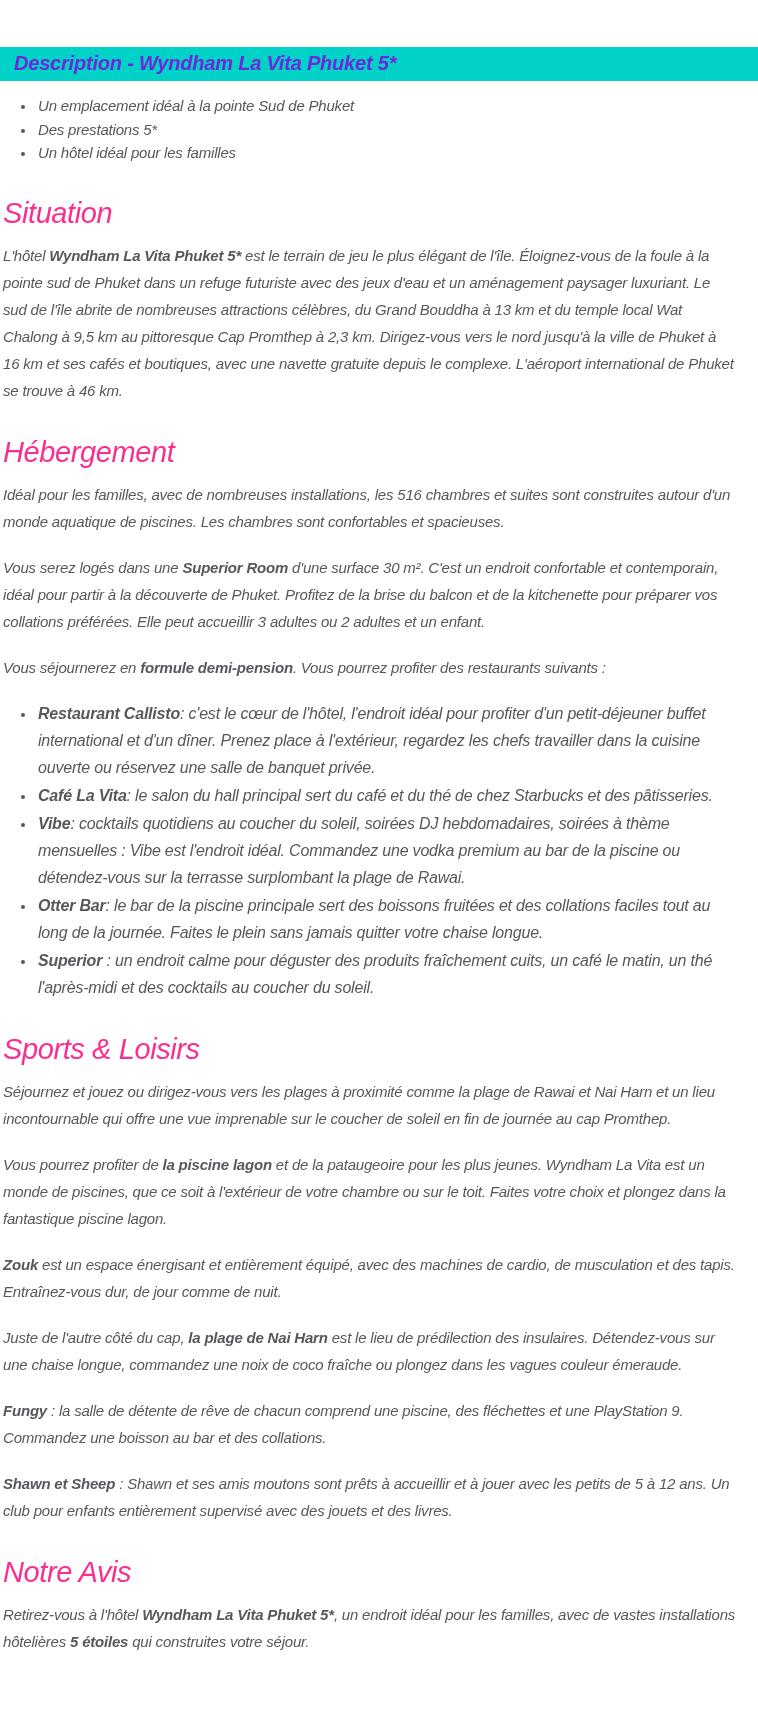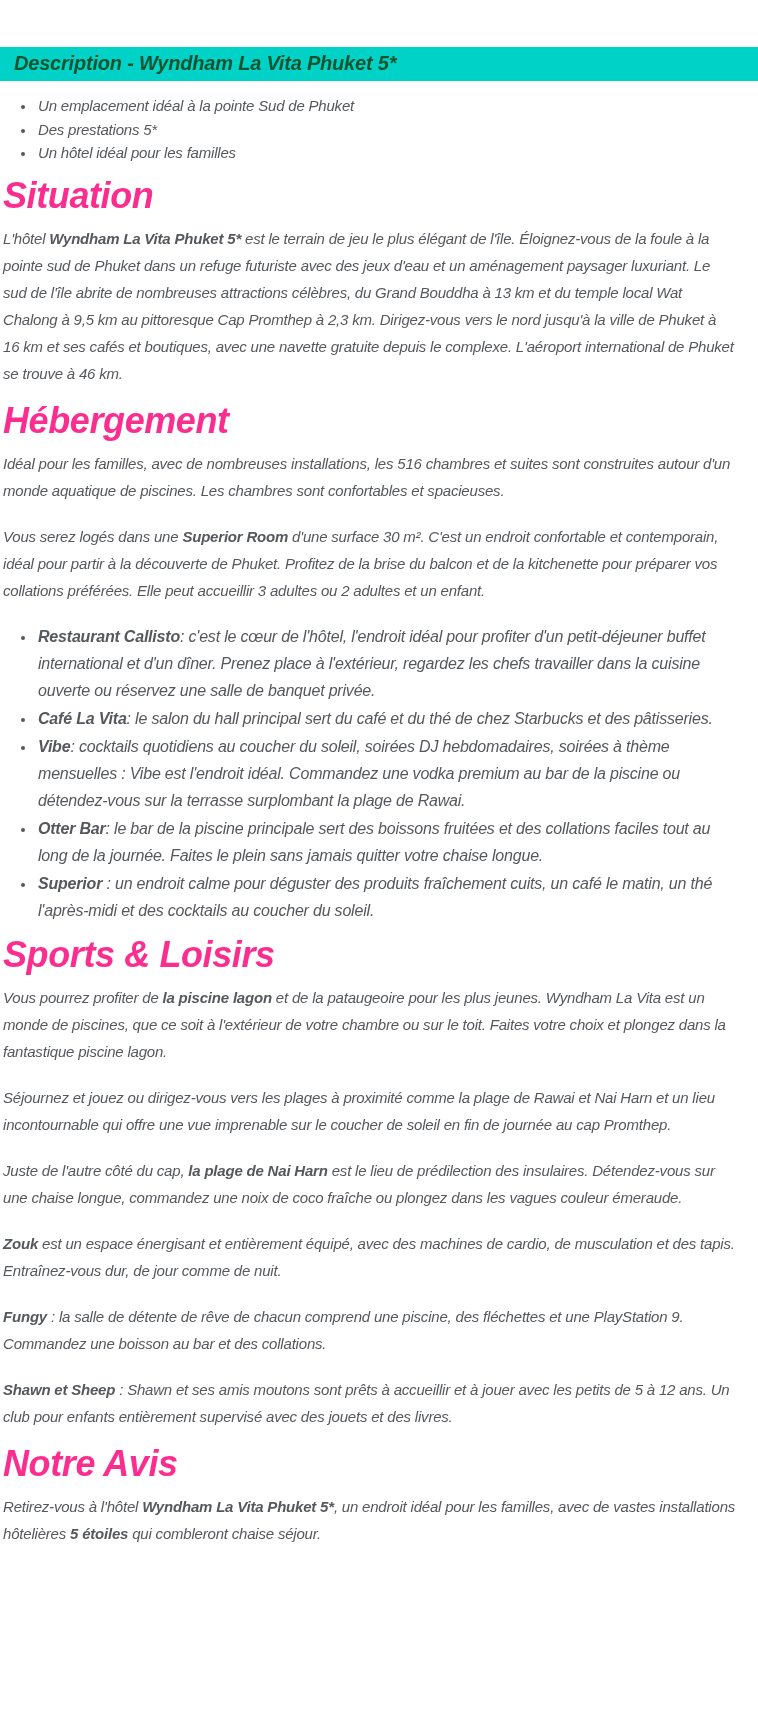--- a/index.html
+++ b/index.html
@@ -19,39 +19,39 @@
     margin-top: 47px;
     background: var(--accent-teal, #00d2c8);
     padding: 6px 14px 7px 14px;
   }
   .title-bar h1 {
     margin: 0;
     font-size: 20px;
     line-height: 21px;
     font-weight: 700;
     font-style: italic;
-    color: #14532d;
+    color: #6d28d9;
   }
   .content {
     padding: 0 22px 30px 3px;
   }
   .intro-list {
     margin: 13px 0 0 0;
     padding-left: 33px;
   }
   .intro-list li {
     font-size: 15px;
     line-height: 23.5px;
     padding-left: 2px;
   }
   h2 {
-    margin: 16px 0 14px 0;
-    font-size: 36px;
+    margin: 33px 0 14px 0;
+    font-size: 29px;
     line-height: 30px;
-    font-weight: 700;
+    font-weight: 400;
     font-style: italic;
     color: var(--accent-pink, #fb2e8f);
     letter-spacing: -0.4px;
   }
   p {
     margin: 0 0 19px 0;
     font-size: 15px;
     line-height: 27px;
   }
   .resto-list {
@@ -88,37 +88,38 @@
     <p><span>L'hôtel </span><b>Wyndham La Vita Phuket 5*</b><span> est le terrain de jeu le plus élégant de l'île. Éloignez-vous de la foule à la pointe sud de Phuket dans un refuge futuriste avec des jeux d'eau et un aménagement paysager luxuriant. Le sud de l'île abrite de nombreuses attractions célèbres, du Grand Bouddha à 13 km et du temple local Wat Chalong à 9,5 km au pittoresque Cap Promthep à 2,3 km. Dirigez-vous vers le nord jusqu'à la ville de Phuket à 16 km et ses cafés et boutiques, avec une navette gratuite depuis le complexe. L'aéroport international de Phuket se trouve à 46 km.</span></p>
   </section>
 
   <section>
     <h2>Hébergement</h2>
     <p><span>Idéal pour les familles, avec de nombreuses installations, les 516 chambres et suites sont construites autour d'un monde aquatique de piscines. Les chambres sont confortables et spacieuses.</span></p>
     <p><span>Vous serez logés dans une </span><b>Superior Room</b><span> d'une surface 30 m². C'est un endroit confortable et contemporain, idéal pour partir à la découverte de Phuket. Profitez de la brise du balcon et de la kitchenette pour préparer vos collations préférées. Elle peut accueillir 3 adultes ou 2 adultes et un enfant.</span></p>
   </section>
 
   <section>
+    <p><span>Vous séjournerez en </span><b>formule demi-pension</b><span>. Vous pourrez profiter des restaurants suivants :</span></p>
     <ul class="resto-list">
       <li><b>Restaurant Callisto</b><span>: c'est le cœur de l'hôtel, l'endroit idéal pour profiter d'un petit-déjeuner buffet international et d'un dîner. Prenez place à l'extérieur, regardez les chefs travailler dans la cuisine ouverte ou réservez une salle de banquet privée.</span></li>
       <li><b>Café La Vita</b><span>: le salon du hall principal sert du café et du thé de chez Starbucks et des pâtisseries.</span></li>
       <li><b>Vibe</b><span>: cocktails quotidiens au coucher du soleil, soirées DJ hebdomadaires, soirées à thème mensuelles : Vibe est l'endroit idéal. Commandez une vodka premium au bar de la piscine ou détendez-vous sur la terrasse surplombant la plage de Rawai.</span></li>
       <li><b>Otter Bar</b><span>: le bar de la piscine principale sert des boissons fruitées et des collations faciles tout au long de la journée. Faites le plein sans jamais quitter votre chaise longue.</span></li>
       <li><b>Superior</b><span> : un endroit calme pour déguster des produits fraîchement cuits, un café le matin, un thé l'après-midi et des cocktails au coucher du soleil.</span></li>
     </ul>
   </section>
 
   <section>
     <h2>Sports &amp; Loisirs</h2>
+    <p><span>Séjournez et jouez ou dirigez-vous vers les plages à proximité comme la plage de Rawai et Nai Harn et un lieu incontournable qui offre une vue imprenable sur le coucher de soleil en fin de journée au cap Promthep.</span></p>
     <p><span>Vous pourrez profiter de </span><b>la piscine lagon</b><span> et de la pataugeoire pour les plus jeunes. Wyndham La Vita est un monde de piscines, que ce soit à l'extérieur de votre chambre ou sur le toit. Faites votre choix et plongez dans la fantastique piscine lagon.</span></p>
-    <p><span>Séjournez et jouez ou dirigez-vous vers les plages à proximité comme la plage de Rawai et Nai Harn et un lieu incontournable qui offre une vue imprenable sur le coucher de soleil en fin de journée au cap Promthep.</span></p>
+    <p><b>Zouk</b><span> est un espace énergisant et entièrement équipé, avec des machines de cardio, de musculation et des tapis. Entraînez-vous dur, de jour comme de nuit.</span></p>
     <p><span>Juste de l'autre côté du cap, </span><b>la plage de Nai Harn</b><span> est le lieu de prédilection des insulaires. Détendez-vous sur une chaise longue, commandez une noix de coco fraîche ou plongez dans les vagues couleur émeraude.</span></p>
-    <p><b>Zouk</b><span> est un espace énergisant et entièrement équipé, avec des machines de cardio, de musculation et des tapis. Entraînez-vous dur, de jour comme de nuit.</span></p>
     <p><b>Fungy</b><span> : la salle de détente de rêve de chacun comprend une piscine, des fléchettes et une PlayStation 9. Commandez une boisson au bar et des collations.</span></p>
     <p><b>Shawn et Sheep</b><span> : Shawn et ses amis moutons sont prêts à accueillir et à jouer avec les petits de 5 à 12 ans. Un club pour enfants entièrement supervisé avec des jouets et des livres.</span></p>
   </section>
 
   <section>
     <h2>Notre Avis</h2>
-    <p><span>Retirez-vous à l'hôtel </span><b>Wyndham La Vita Phuket 5*</b><span>, un endroit idéal pour les familles, avec de vastes installations hôtelières </span><b>5 étoiles</b><span> qui combleront chaise séjour.</span></p>
+    <p><span>Retirez-vous à l'hôtel </span><b>Wyndham La Vita Phuket 5*</b><span>, un endroit idéal pour les familles, avec de vastes installations hôtelières </span><b>5 étoiles</b><span> qui construites votre séjour.</span></p>
   </section>
 
 </main>
 
 </body></html>

